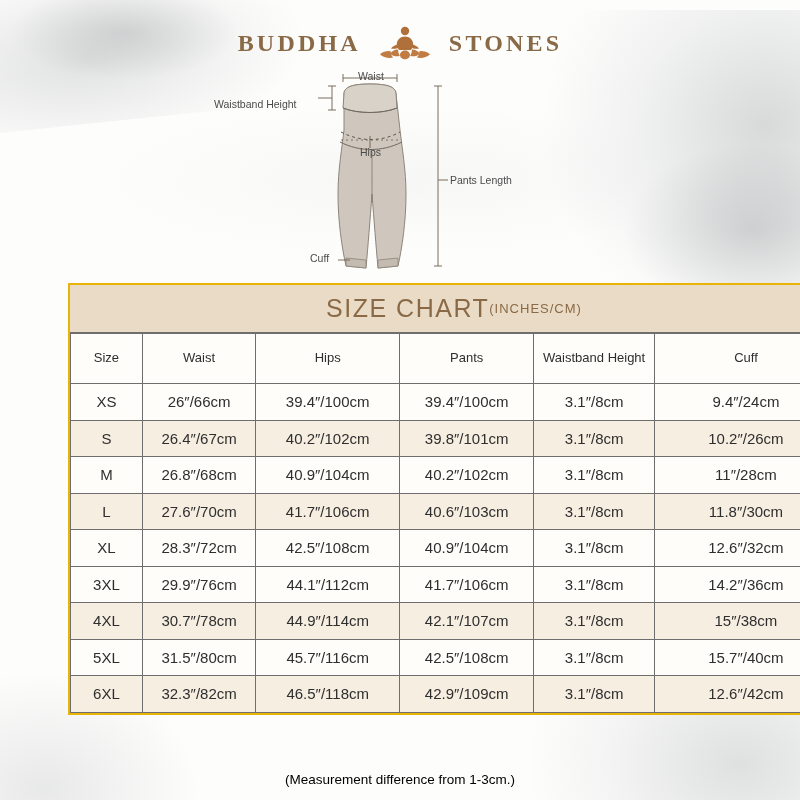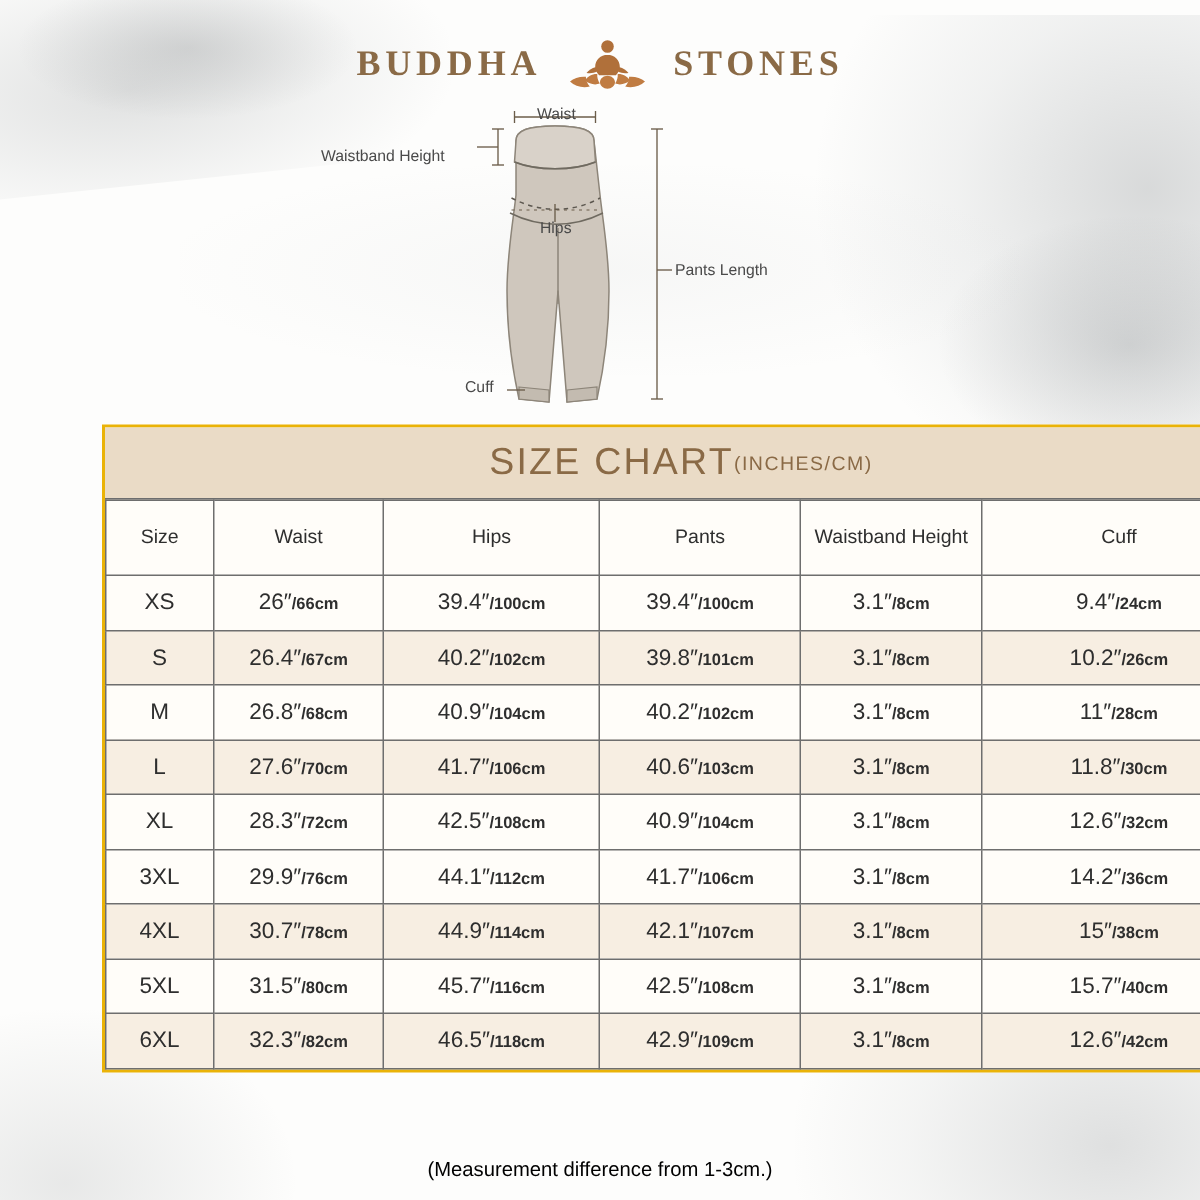--- a/index.html
+++ b/index.html
@@ -136,21 +136,21 @@
     line-height: 1.1;
   }
   table.size tbody td {
     height: 36.5px;
     font-size: 15px;
     white-space: nowrap;
   }
   table.size tbody tr.odd td { background: #fffdf9; }
   table.size tbody tr.even td { background: #f7eee2; }
   td.sz { font-size: 15px; }
-  .unit { font-size: 11px; font-weight: bold; }
+  .unit { font-size: 15px; }
   .inch { font-size: 15px; margin-top: 13px; }
   .note {
     position: absolute; left: 0; top: 772px; width: 800px;
     text-align: center;
     font-size: 13.5px;
     color: #000000;
   }
 </style>
 </head>
 <body>

